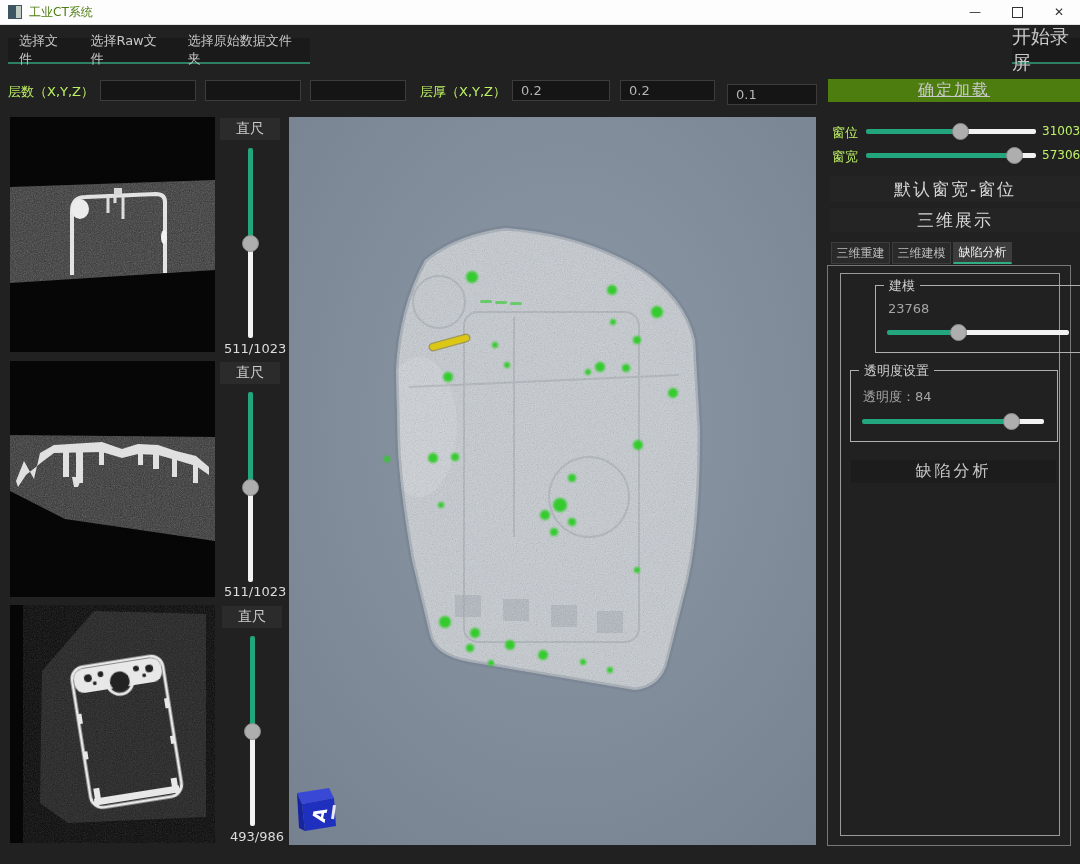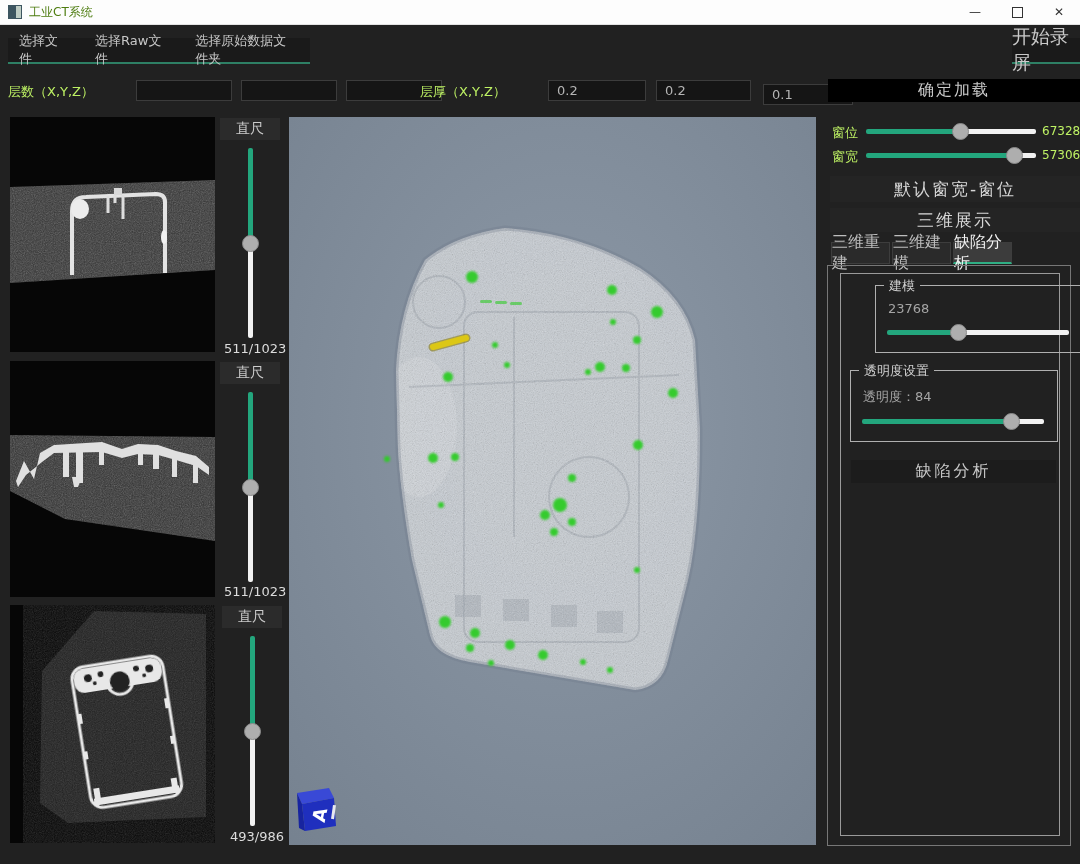--- a/index.html
+++ b/index.html
@@ -14,45 +14,45 @@
   .win-controls{margin-left:auto;display:flex;height:100%;}
   .win-btn{width:42px;height:100%;display:flex;align-items:center;justify-content:center;
            font-size:12px;color:#333;cursor:default;}
   .win-btn .sq{width:9px;height:9px;border:1px solid #333;display:block;}
   
   .dk-btn{position:absolute;background:#1d1d1d;color:#c9c9c9;display:flex;align-items:center;
           justify-content:center;font-size:19px;cursor:default;}
   .underline-green{border-bottom:2px solid #2e8065;}
   .lbl{position:absolute;color:#bef264;font-size:13px;white-space:nowrap;}
   .field{position:absolute;background:#151515;border:1px solid #3c3c3c;color:#b5b5b5;
-         font-size:13px;padding:0 0 0 8px;outline:none;font-family:inherit;margin-left:36px;}
+         font-size:13px;padding:0 0 0 8px;outline:none;font-family:inherit;}
   
   .toolbar-left{position:absolute;left:8px;top:38px;width:302px;height:24px;background:#1a1a1a;
-                display:flex;align-items:center;gap:8px;}
+                display:flex;align-items:center;gap:0;}
   .toolbar-left .tb{padding:0 11px;font-size:13px;color:#c8c8c8;height:100%;display:flex;align-items:center;}
   
   .thumb{position:absolute;left:10px;width:205px;background:#060606;}
   .slider-col-btn{position:absolute;left:220px;width:60px;height:22px;background:#2b2b2b;color:#cccccc;
        font-size:14px;display:flex;align-items:center;justify-content:center;}
   .vslider{position:absolute;left:246px;width:8px;}
   .vtrack{position:absolute;left:2px;top:0;width:5px;height:100%;border-radius:2px;
      background:linear-gradient(to bottom,#23a67d 0 calc(var(--frac,0.5)*100%),#f2f2f2 calc(var(--frac,0.5)*100%) 100%);}
   .vhandle{position:absolute;left:-4px;top:calc(var(--frac,0.5)*100% - 8px);width:15px;height:15px;
      border-radius:50%;background:#aeaeae;border:1px solid #8b8b8b;}
   .pos-label{position:absolute;color:#dcdcdc;font-size:13px;margin-left:6px;}
   
   .hslider{position:absolute;height:16px;}
   .htrack{position:absolute;left:0;top:6px;width:100%;height:5px;border-radius:2px;
      background:linear-gradient(to right,#23a67d 0 calc(var(--frac,0.5)*100%),#f2f2f2 calc(var(--frac,0.5)*100%) 100%);}
   .hhandle{position:absolute;top:0;left:calc(var(--frac,0.5)*100% - 8px);width:15px;height:15px;
      border-radius:50%;background:#aeaeae;border:1px solid #8b8b8b;}
   
   .big-btn{font-size:17px;letter-spacing:2px;color:#d6d6d6;background:#242424;}
   .tab{position:absolute;top:242px;height:22px;width:59px;background:#2a2a2a;color:#bdbdbd;
-       font-size:16px;display:flex;align-items:center;justify-content:center;border:1px solid #3d3d3d;box-sizing:border-box;}
+       font-size:12px;display:flex;align-items:center;justify-content:center;border:1px solid #3d3d3d;box-sizing:border-box;}
   .tab.active{background:#3c3c3c;color:#f2f2f2;border-bottom:2px solid #2fae84;}
   .frame{position:absolute;border:1px solid #8a8a8a;}
   .group{position:absolute;border:1px solid #b0b0b0;}
   .group-legend{position:absolute;top:-9px;left:8px;background:#212121;padding:0 5px;
        color:#d2d2d2;font-size:13px;}
   .group-val{position:absolute;left:12px;color:#a5a5a5;font-size:13px;}
   
   .viewport{position:absolute;left:289px;top:117px;width:527px;height:728px;}
 </style>
 </head>
@@ -80,21 +80,21 @@
   <div class="dk-btn underline-green" style="left:1012px;top:38px;width:68px;height:24px;background:#1a1a1a;">开始录屏</div>
 
   <span class="lbl" style="left:8px;top:83px;">层数（X,Y,Z）</span>
   <input class="field" style="left: 100px; top: 80px; width: 86px; height: 19px;" value="">
   <input class="field" style="left: 205px; top: 80px; width: 86px; height: 19px;" value="">
   <input class="field" style="left: 310px; top: 80px; width: 86px; height: 19px;" value="">
   <span class="lbl" style="left:420px;top:83px;">层厚（X,Y,Z）</span>
   <input class="field" style="left: 512px; top: 80px; width: 88px; height: 19px;" value="0.2">
   <input class="field" style="left: 620px; top: 80px; width: 85px; height: 19px;" value="0.2">
   <input class="field" style="left: 727px; top: 84px; width: 80px; height: 19px;" value="0.1">
-  <div class="dk-btn" style="left:828px;top:79px;width:252px;height:23px;background:#000000;font-size:16px;letter-spacing:2px;">确定加载</div>
+  <div class="dk-btn" style="left:828px;top:79px;width:252px;height:23px;background:#4d7c0f;font-size:16px;letter-spacing:2px;text-decoration:underline;">确定加载</div>
 
   <div class="thumb" style="top:117px;height:235px;">
     <svg width="205" height="235" viewBox="0 0 205 235">
       <defs>
         <filter id="grain">
             <feTurbulence type="fractalNoise" baseFrequency="0.9" numOctaves="2" stitchTiles="stitch"></feTurbulence>
             <feColorMatrix type="saturate" values="0"></feColorMatrix>
           </filter>
         <filter id="soft" x="-20%" y="-20%" width="140%" height="140%">
             <feGaussianBlur stdDeviation="0.7"></feGaussianBlur>
@@ -282,21 +282,21 @@
         <rect x="43" y="688" width="3" height="14" fill="#e8e8ef" transform="rotate(8 44 695)"></rect>
       </g>
     </svg>
   </div>
 
   <span class="lbl" style="left:832px;top:124px;">窗位</span>
   <div class="hslider" style="left: 866px; top: 123px; width: 170px; --frac: 0.555;">
     <div class="htrack"></div>
     <div class="hhandle"></div>
   </div>
-  <span class="lbl" style="left:1042px;top:124px;font-size:12px;">67328</span>
+  <span class="lbl" style="left:1042px;top:124px;font-size:12px;">31003</span>
 
   <span class="lbl" style="left:832px;top:148px;">窗宽</span>
   <div class="hslider" style="left: 866px; top: 147px; width: 170px; --frac: 0.87;">
     <div class="htrack"></div>
     <div class="hhandle"></div>
   </div>
   <span class="lbl" style="left:1042px;top:148px;font-size:12px;">57306</span>
 
   <div class="dk-btn big-btn" style="left:830px;top:176px;width:250px;height:26px;">默认窗宽-窗位</div>
   <div class="dk-btn big-btn" style="left:830px;top:208px;width:250px;height:24px;">三维展示</div>

